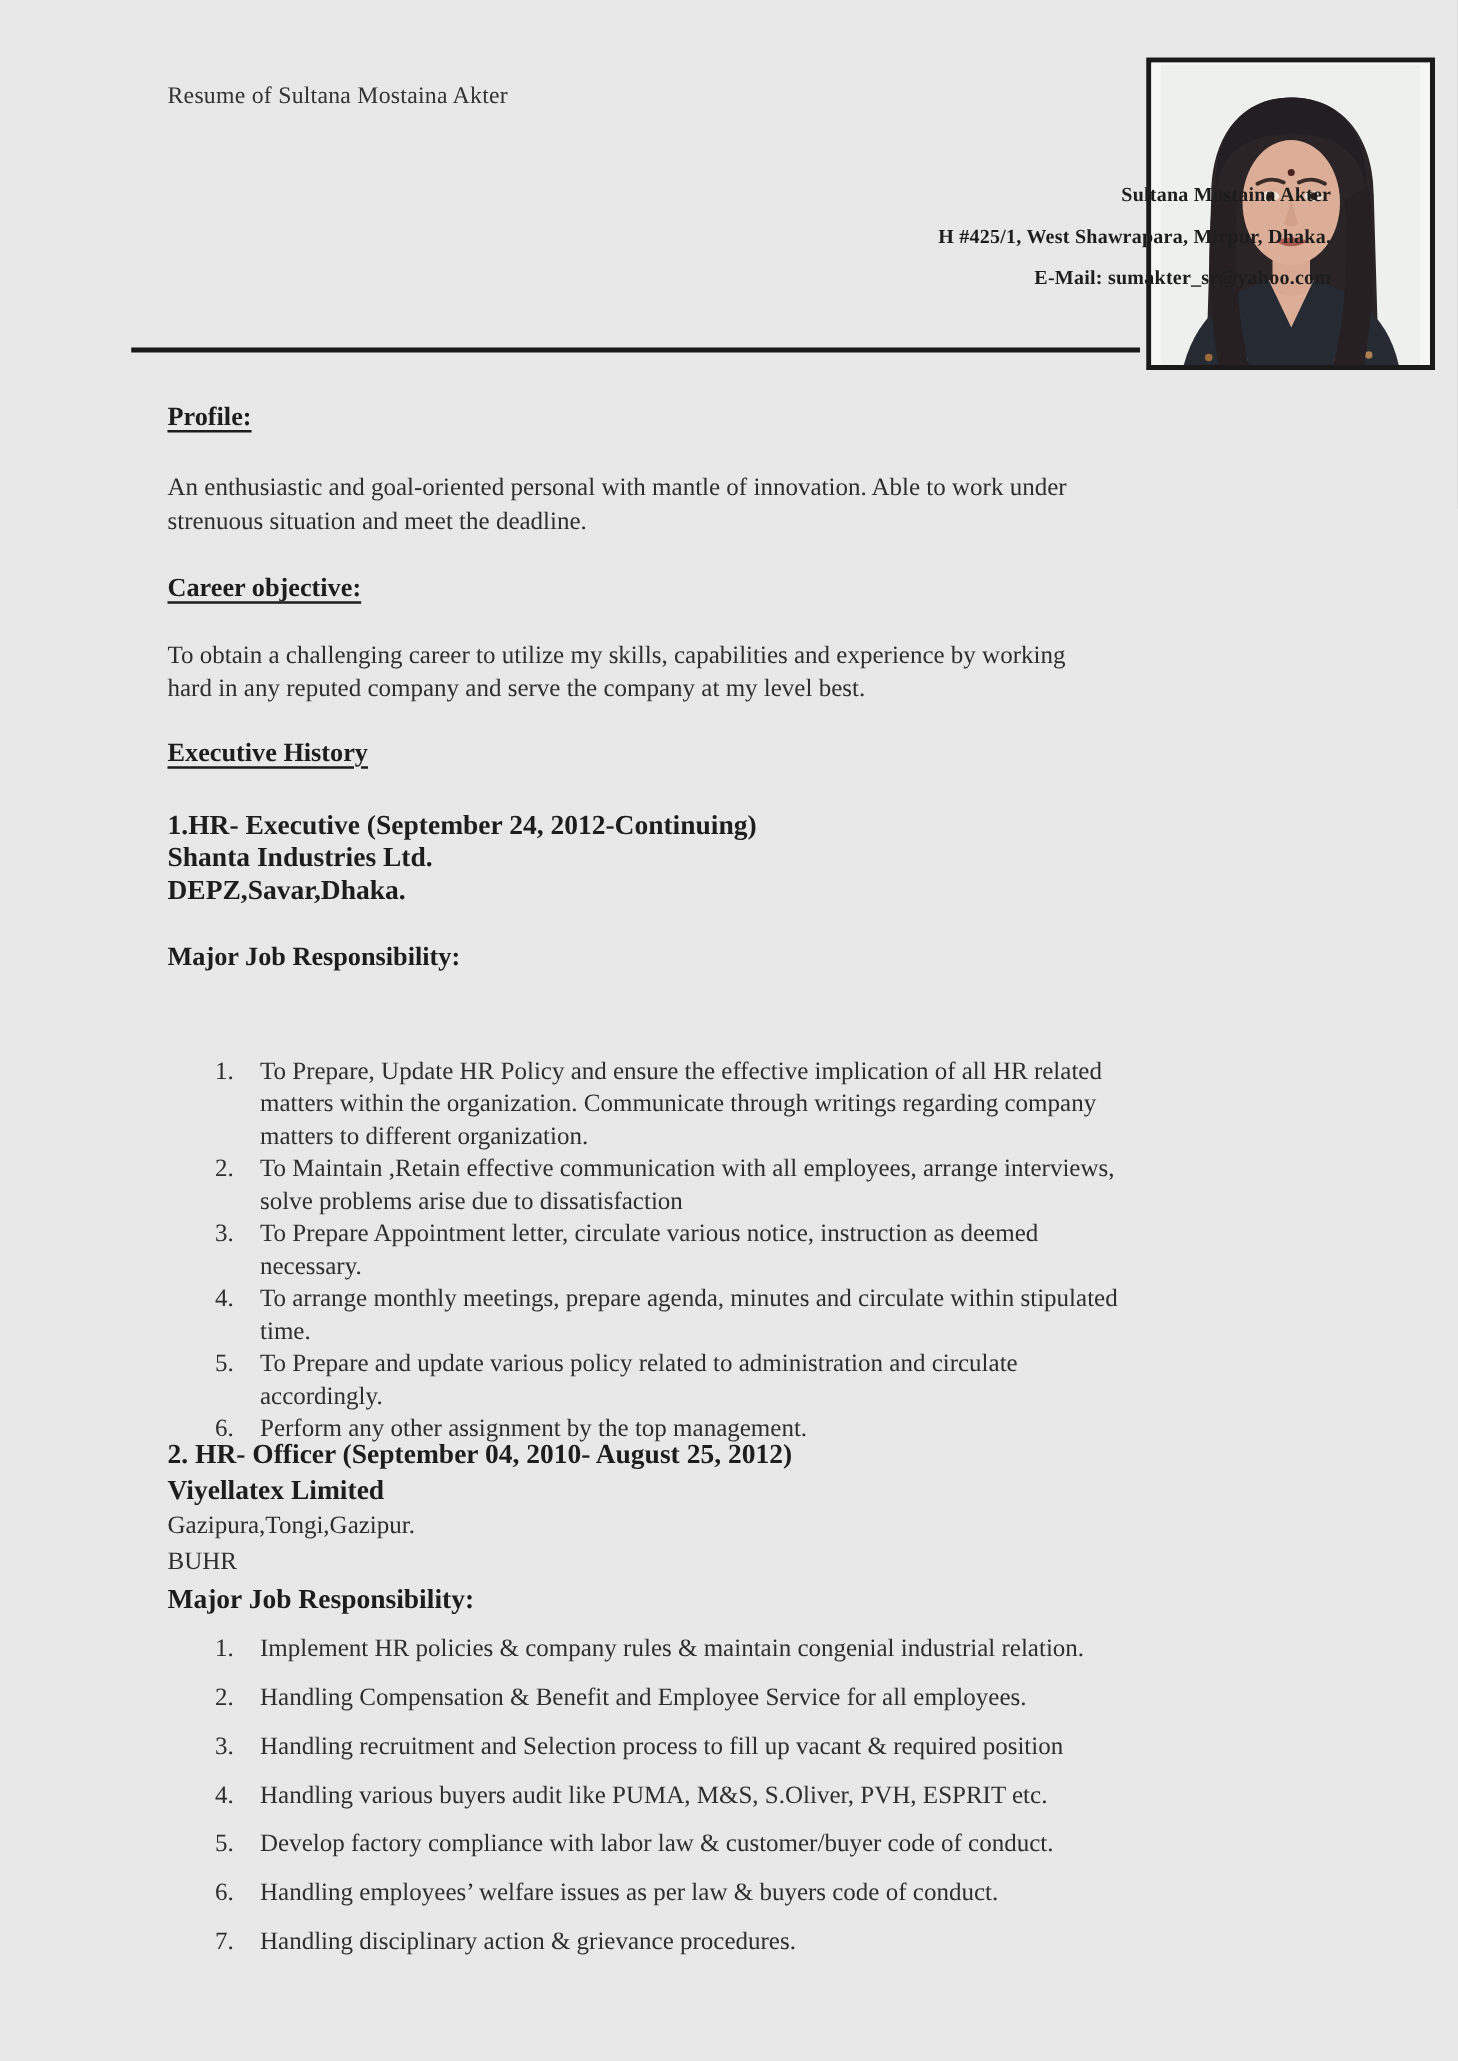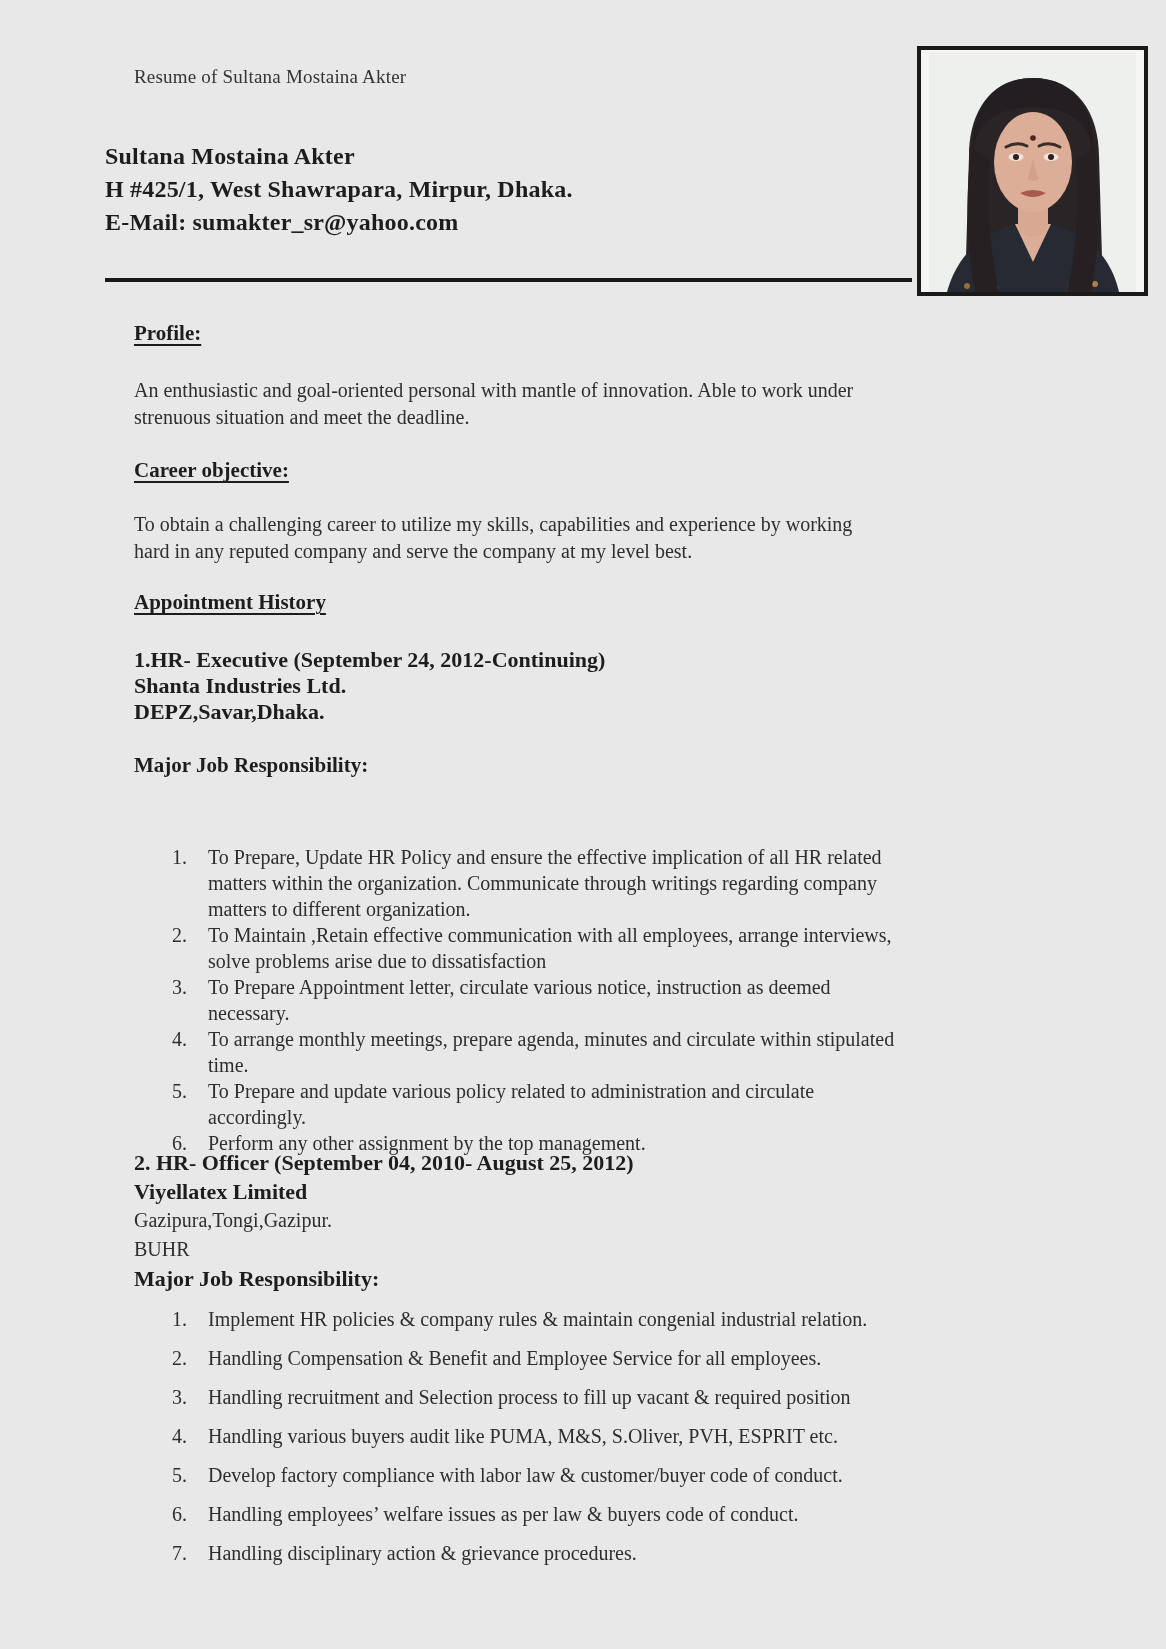--- a/index.html
+++ b/index.html
@@ -11,21 +11,21 @@
     font-family:"Liberation Serif","DejaVu Serif",serif;
     color:#2a2a2a;
     overflow:hidden;
   }
   .corner-label{
     position:absolute;left:134px;top:66px;
     font-size:19px;letter-spacing:0.2px;color:#333;
   }
   .header-block{
     position:absolute;left:105px;top:140px;width:960px;
-    text-align:left;font-weight:bold;font-size:24px;line-height:33px;
+    text-align:right;font-weight:bold;font-size:16px;line-height:33px;
     color:#1d1d1d;letter-spacing:0.2px;
   }
   .rule{
     position:absolute;left:105px;top:278px;width:807px;height:4px;
     background:#1a1a1a;
   }
   .photo-frame{
     position:absolute;left:917px;top:46px;width:223px;height:242px;
     border:4px solid #1a1a1a;background:#f6f7f4;
   }
@@ -116,21 +116,21 @@
   <div class="rule"></div>
 
   <h2 class="sec-heading" style="top:321px">Profile:</h2>
   <p class="body-text" style="top:377px">An enthusiastic and goal-oriented personal with mantle of innovation. Able to work under
 strenuous situation and meet the deadline.</p>
 
   <h2 class="sec-heading" style="top:458px">Career objective:</h2>
   <p class="body-text" style="top:511px">To obtain a challenging career to utilize my skills, capabilities and experience by working
 hard in any reputed company and serve the company at my level best.</p>
 
-  <h2 class="sec-heading" style="top:590px">Appointment History</h2>
+  <h2 class="sec-heading" style="top:590px">Executive History</h2>
 
   <div class="job-block" style="top:647px">
     <div>1.HR- Executive (September 24, 2012-Continuing)</div>
     <div>Shanta Industries Ltd.</div>
     <div>DEPZ,Savar,Dhaka.</div>
   </div>
 
   <h3 class="resp-heading" style="top:753px">Major Job Responsibility:</h3>
 
   <ol class="resp-list list-tight" style="top:844px">

